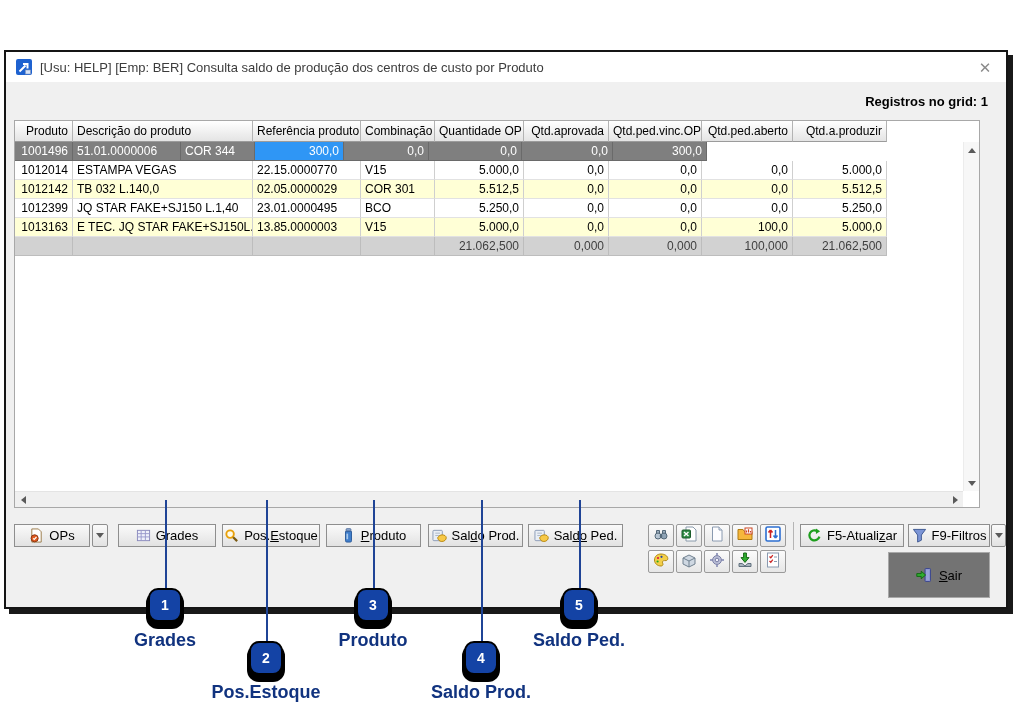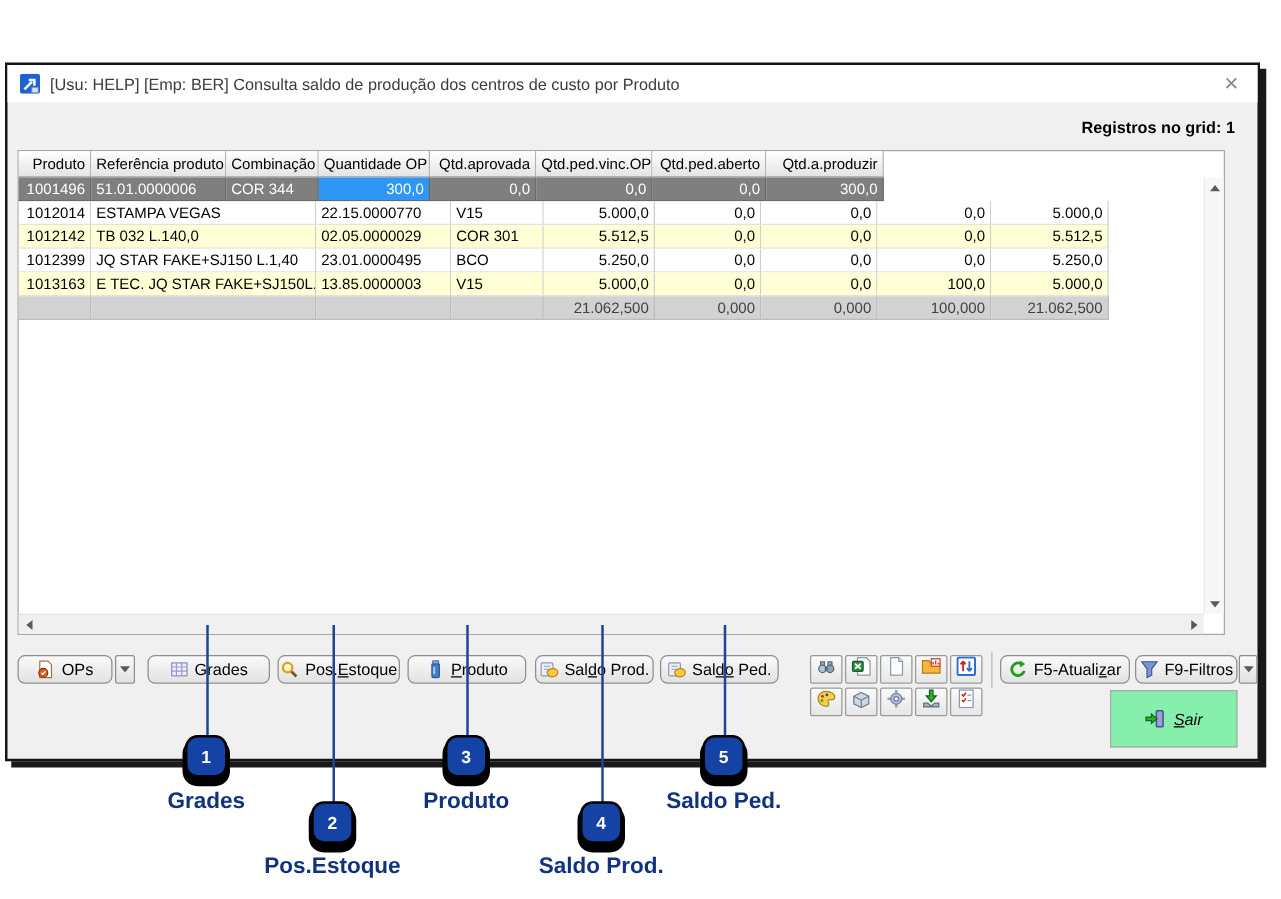--- a/index.html
+++ b/index.html
@@ -42,34 +42,34 @@
   .hscroll { position:absolute; left:0; right:16px; bottom:0; height:16px;
              background:#f0f0f0; border-top:1px solid #e4e4e4; }
   .sb { position:absolute; width:16px; height:16px; display:flex; align-items:center; justify-content:center; }
   .tri-up    { width:0;height:0;border-left:4px solid transparent;border-right:4px solid transparent;border-bottom:5px solid #5a5a5a; }
   .tri-down  { width:0;height:0;border-left:4px solid transparent;border-right:4px solid transparent;border-top:5px solid #5a5a5a; }
   .tri-left  { width:0;height:0;border-top:4px solid transparent;border-bottom:4px solid transparent;border-right:5px solid #5a5a5a; }
   .tri-right { width:0;height:0;border-top:4px solid transparent;border-bottom:4px solid transparent;border-left:5px solid #5a5a5a; }
 
   
   .btn { position:absolute; top:472px; height:23px; display:flex; align-items:center;
-         justify-content:center; gap:5px; border:1px solid #8e8e8e; border-radius:6px;
+         justify-content:center; gap:5px; border:1px solid #8e8e8e; border-radius:0;
          background:linear-gradient(#fafafa,#e2e2e2); font-size:13px; color:#000;
          font-family:inherit; white-space:nowrap; }
   .u { text-decoration:underline; }
   .bicon { display:flex; align-items:center; }
   .arrow-btn { position:absolute; top:472px; width:16px; height:23px; border:1px solid #8e8e8e;
                border-radius:2px; background:linear-gradient(#fafafa,#e2e2e2);
                display:flex; align-items:center; justify-content:center; }
   .ibtn { position:absolute; width:26px; height:23px; border:1px solid #9a9a9a; border-radius:2px;
           background:linear-gradient(#fbfbfb,#e6e6e6); display:flex; align-items:center; justify-content:center; }
   .tool-divider { position:absolute; left:787px; top:470px; width:1px; height:28px; background:#b5b5b5; }
   .btn-sair { position:absolute; left:882px; top:500px; width:102px; height:46px;
-              border:1px solid #a8a8a8; background:#86efac; display:flex; align-items:center;
-              justify-content:center; gap:7px; font-size:13px;font-style:italic; }
+              border:1px solid #a8a8a8; background:#737373; display:flex; align-items:center;
+              justify-content:center; gap:7px; font-size:13px; }
 
   
   .callout-line { position:absolute; width:2px; background:#1F4496; z-index:5; }
   .badge { position:absolute; z-index:6; width:34px; height:34px; background:#1443A5;
            border:2px solid #000; border-radius:10px; box-shadow:0 5px 0 2px #000;
            color:#fff; font-weight:bold; font-size:14px; display:flex; align-items:center;
            justify-content:center; }
   .callout-label { position:absolute; z-index:6; font-size:18px; font-weight:bold; color:#11337F;
                    transform:translateX(-50%); white-space:nowrap; }
 </style>
@@ -91,20 +91,21 @@
       </span>
       <span class="title-text">[Usu: HELP] [Emp: BER] Consulta saldo de produção dos centros de custo por Produto</span>
     </div>
     <div class="close-btn"><span>✕</span></div>
 
     <div class="records">Registros no grid: 1</div>
 
     <div class="grid-outer">
       <div class="g-header">
         <div class="hc c0 num">Produto</div>
+        <div class="hc c1">Descrição do produto</div>
         <div class="hc c2">Referência produto</div>
         <div class="hc c3">Combinação</div>
         <div class="hc c4 num">Quantidade OP</div>
         <div class="hc c5 num">Qtd.aprovada</div>
         <div class="hc c6 num">Qtd.ped.vinc.OP</div>
         <div class="hc c7 num">Qtd.ped.aberto</div>
         <div class="hc c8 num">Qtd.a.produzir</div>
       </div>
 
       <div class="g-row row-sel">

